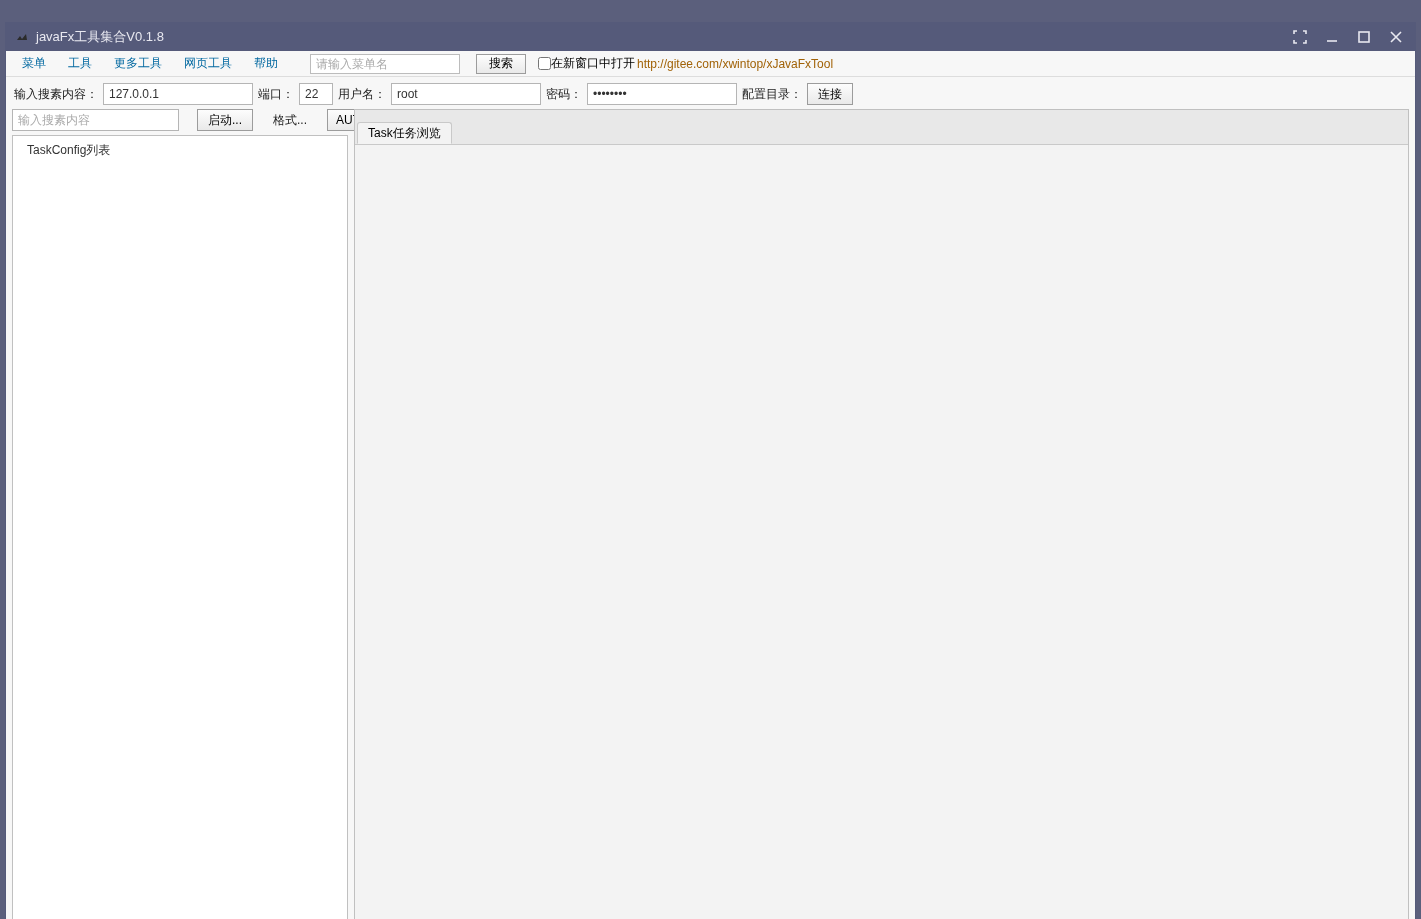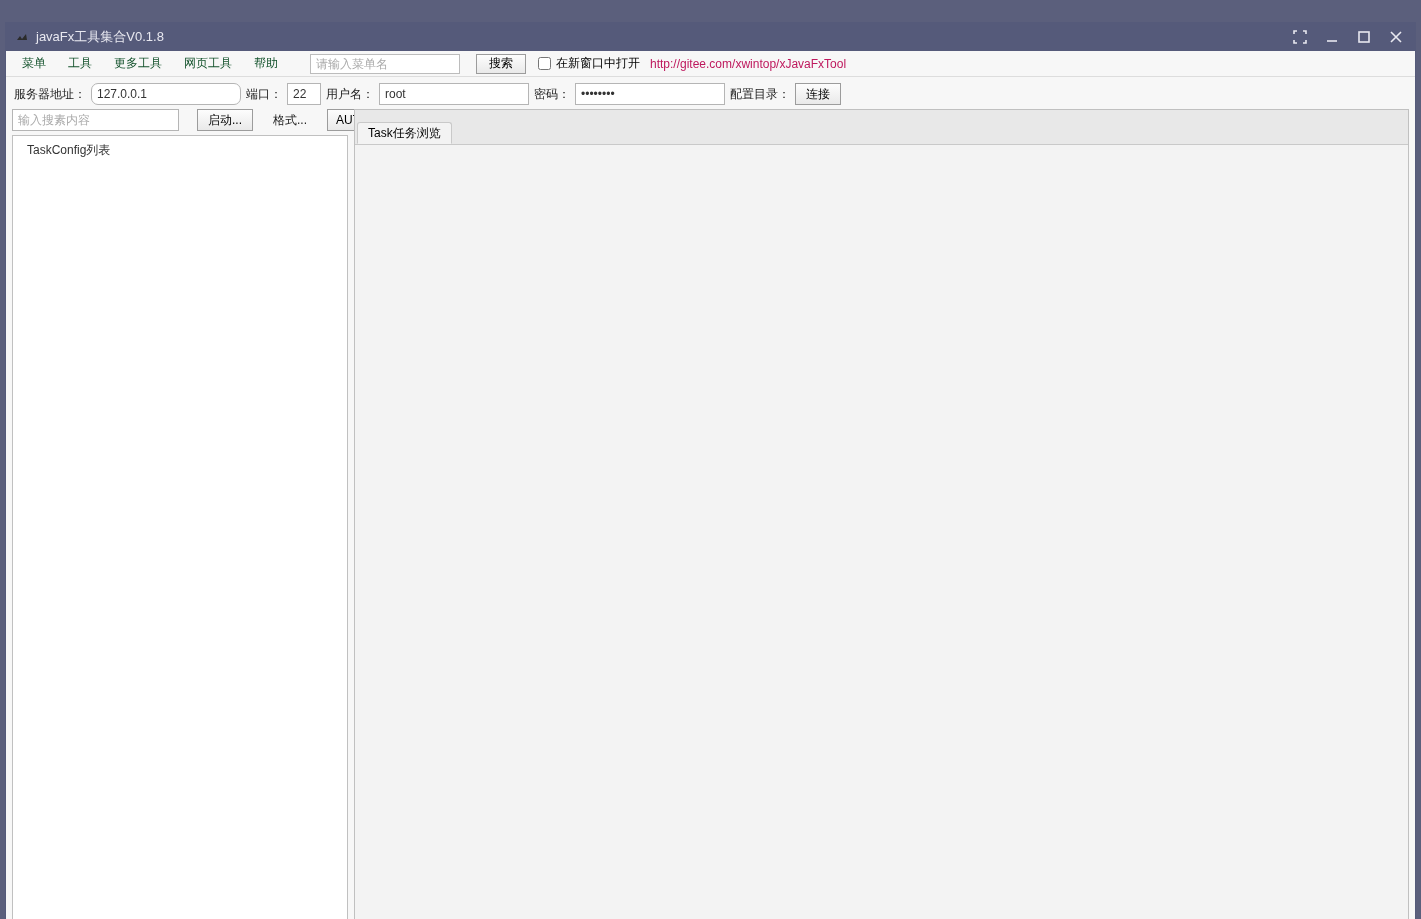--- a/index.html
+++ b/index.html
@@ -8,27 +8,27 @@
 .window { position: absolute; left: 5px; top: 22px; width: 1411px; height: 909px; background: #fff; border: 1px solid #555a7a; display: flex; flex-direction: column; }
 
 .titlebar { height: 28px; background: #555a7a; color: #fff; display: flex; align-items: center; padding: 0 8px; }
 .titlebar .icon { width: 16px; height: 16px; margin-right: 6px; display: flex; align-items: center; justify-content: center; }
 .titlebar .title { flex: 1; font-size: 13px; color: #e8e8f0; }
 .titlebar .controls { display: flex; gap: 10px; align-items: center; }
 .titlebar .ctrl { width: 22px; height: 22px; display: flex; align-items: center; justify-content: center; color: #e8e8f0; cursor: pointer; }
 .titlebar .ctrl svg { stroke: #e8e8f0; fill: none; stroke-width: 1.6; }
 
 .menubar { height: 26px; background: #f7f7f7; border-bottom: 1px solid #ddd; display: flex; align-items: center; padding: 0 6px; gap: 2px; }
-.menubar .menu-item { padding: 20px 10px; cursor: pointer; color: #14532d; }
+.menubar .menu-item { padding: 20px 10px; cursor: pointer; color: #0369a1; }
 .menubar .search-input { width: 150px; height: 20px; border: 1px solid #bcbcbc; background: #fff; padding: 0 5px; margin-left: 20px; color:#333; }
 .menubar .search-input::placeholder { color: #aaa; }
 .menubar .btn { height: 20px; padding: 0 12px; background: linear-gradient(#fdfdfd,#e9e9e9); border: 1px solid #9c9c9c; cursor: pointer; margin-left: 14px; }
-.menubar .check-wrap { display: flex; align-items: center; margin-left: 10px; gap: 5px;}
+.menubar .check-wrap { display: flex; align-items: center; margin-left: 10px; }
 .menubar .check-wrap input[type=checkbox]{ width:13px;height:13px; }
-.menubar .link { color: #be185d; margin-left: 8px; cursor:pointer;}
+.menubar .link { color: #a16207; cursor:pointer;}
 
 .tabstrip { height: 24px; background: #e8e8e8; border-bottom: 1px solid #c9c9c9; display: flex; align-items: flex-end; padding-left: 2px; }
 .tabstrip .tab { height: 22px; background: #fff; border: 1px solid #c9c9c9; border-bottom: 1px solid #fff; padding: 0 8px; display: flex; align-items: center; gap: 6px; border-radius: 3px 3px 0 0; }
 .tabstrip .tab .close { color: #777; cursor:pointer; font-weight: bold; }
 
 .toolbar-row { display: flex; align-items: center; padding: 6px 6px 4px 6px; gap: 3px; background:#f7f7f7;}
 .label { color: #222; white-space: nowrap; padding: 0 2px; }
 .field { height: 22px; border: 1px solid #b5b5b5; background: #fff; padding: 0 5px; color:#333;}
 .field.flex { flex: 1; min-width: 40px; }
 .btn-small { height: 22px; padding: 0 10px; background: linear-gradient(#fdfdfd,#e9e9e9); border: 1px solid #9c9c9c; cursor: pointer; white-space:nowrap; }
@@ -95,22 +95,22 @@
     <button class="btn">搜索</button>
     <span class="check-wrap">
       <input type="checkbox" style="">
       <span>在新窗口中打开</span>
     </span>
     <span class="link">http://gitee.com/xwintop/xJavaFxTool</span>
   </div>
 
 
   <div class="toolbar-row">
-    <span class="label">服务器地址：</span>
-    <input class="field" style="width: 150px; border-radius: 7px;" value="127.0.0.1">
+    <span class="label">输入搜素内容：</span>
+    <input class="field" style="width: 150px;" value="127.0.0.1">
     <span class="label">端口：</span>
     <input class="field" style="width: 34px;" value="22">
     <span class="label">用户名：</span>
     <input class="field" style="width: 150px;" value="root">
     <span class="label">密码：</span>
     <input class="field" style="width: 150px;" value="••••••••">
     <span class="label">配置目录：</span>
     <button class="btn-small">连接</button>
   </div>
 

